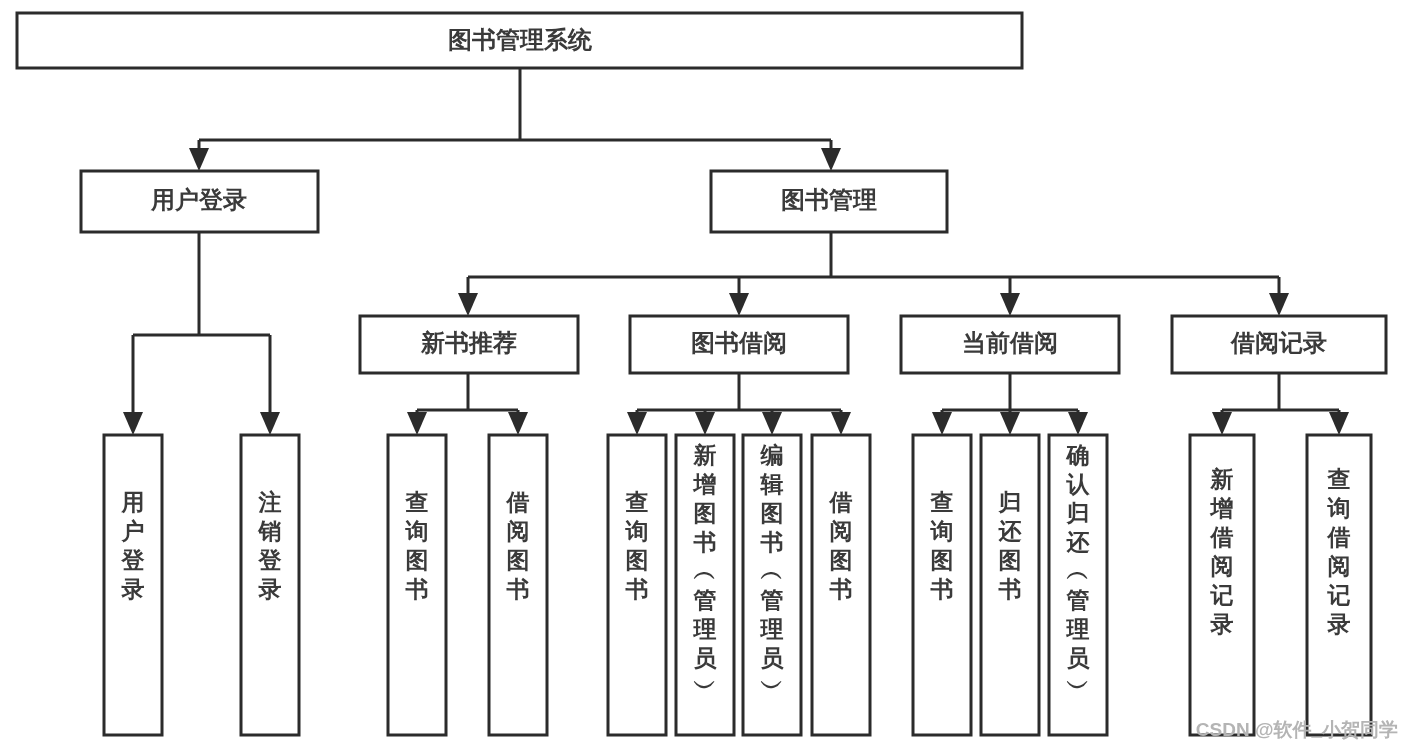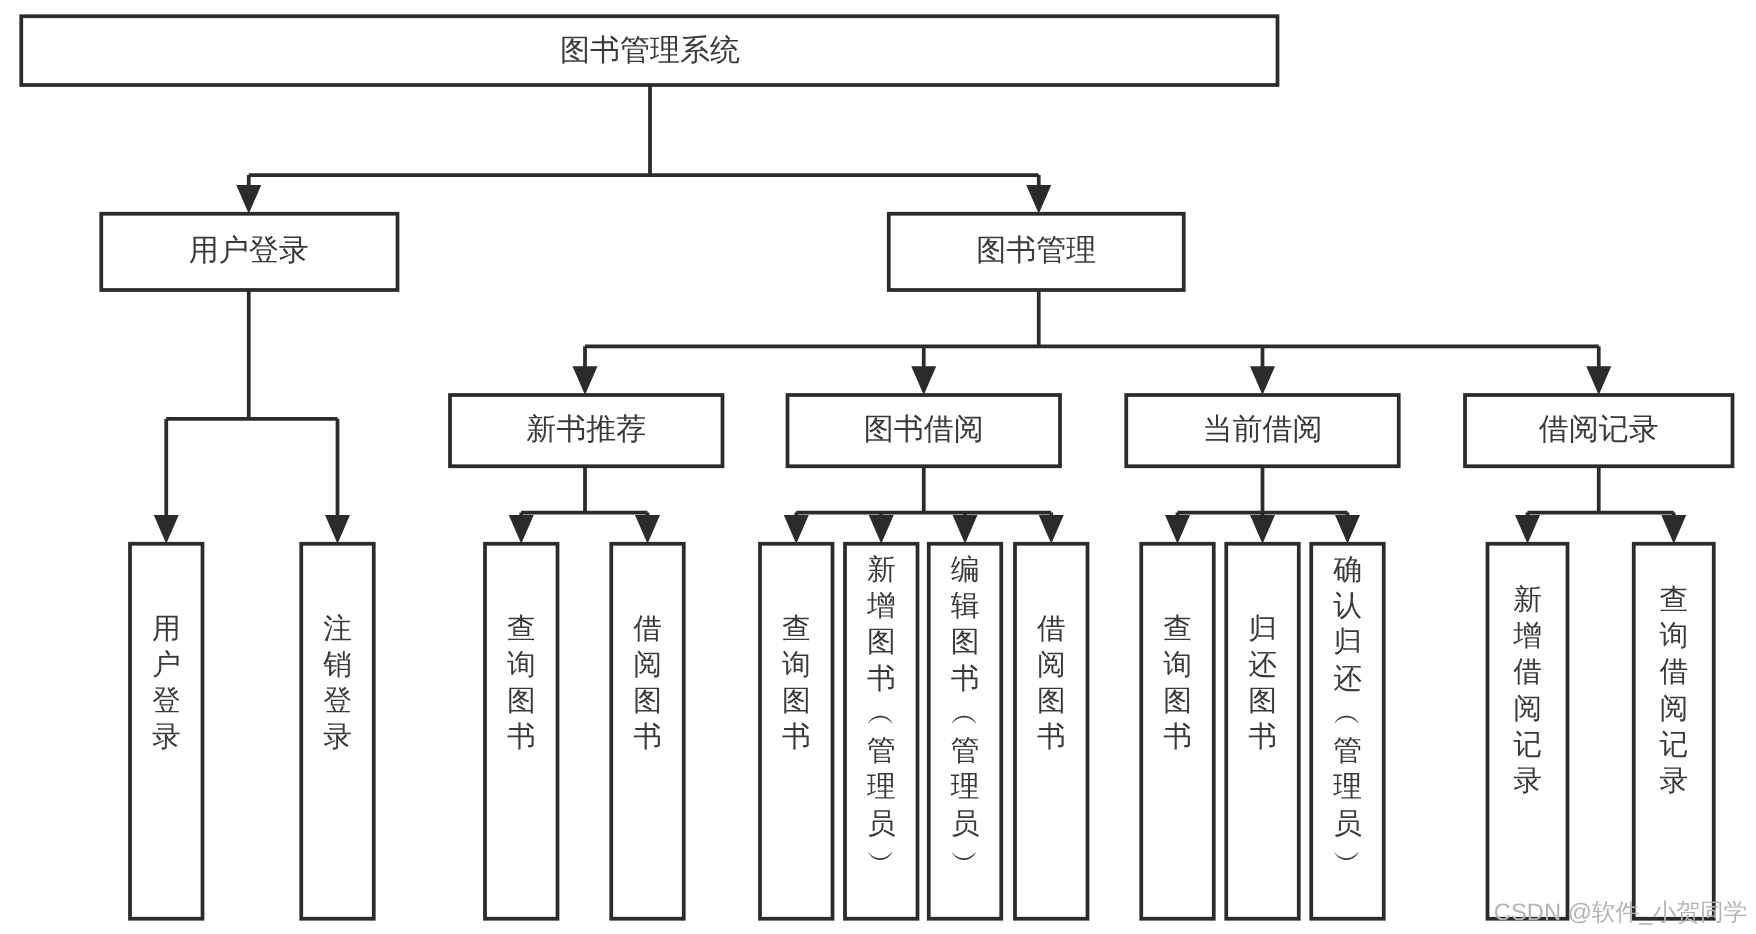--- a/index.html
+++ b/index.html
@@ -10,20 +10,21 @@
   body {
     width: 1405px;
     height: 747px;
     font-family: "Liberation Sans", "DejaVu Sans", sans-serif;
     overflow: hidden;
   }
   #diagram-root {
     position: relative;
     width: 1188px;
     height: 747px;
+    font-weight: bold;
   }
   svg.diagram-canvas {
     position: absolute;
     top: 0;
     left: 0;
     width: 1405px;
     height: 747px;
   }
   .node-box {
     fill: #ffffff;

